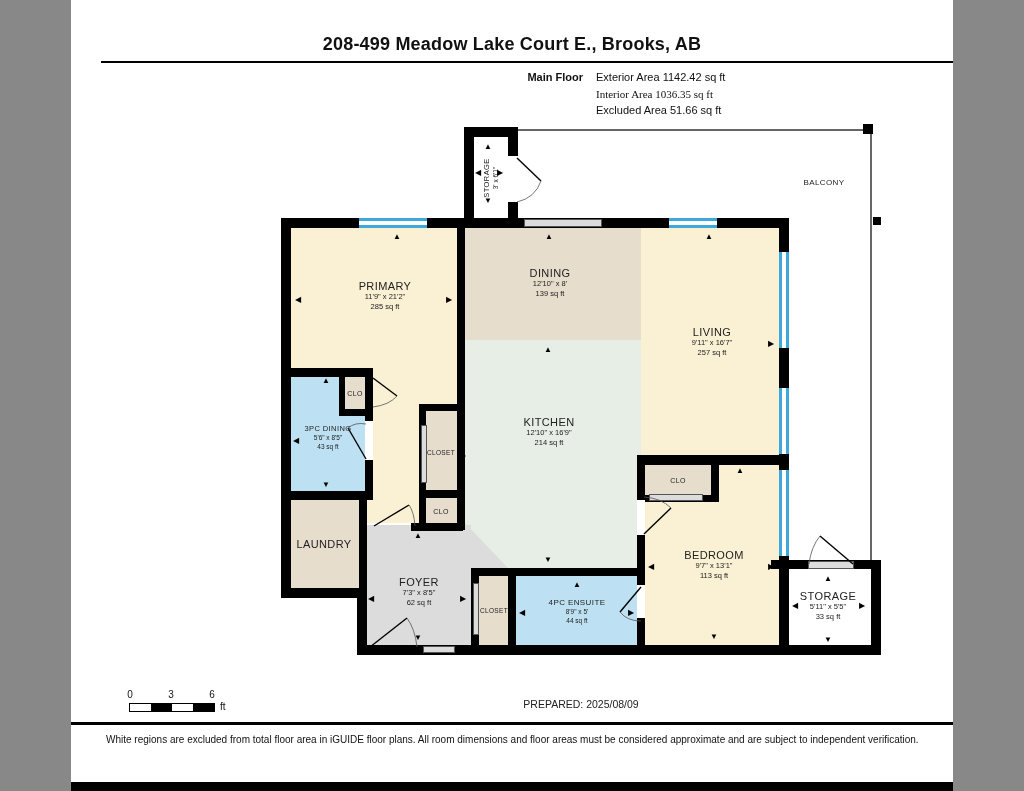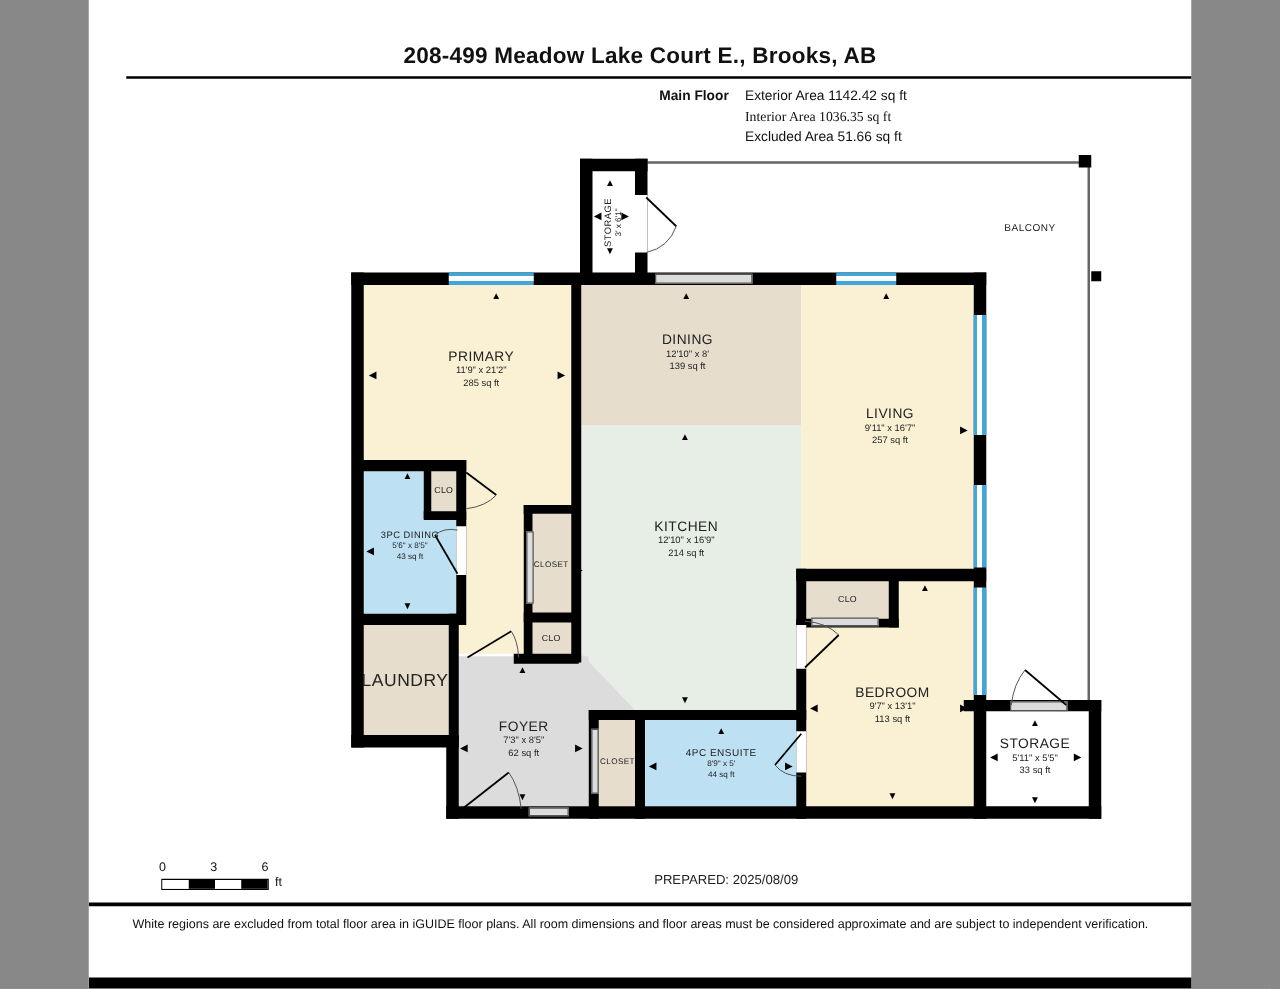--- a/index.html
+++ b/index.html
@@ -175,21 +175,21 @@
   <div class="rl" style="left:284px;top:393px;">
     <div class="tinylbl">CLO</div>
   </div>
   <div class="rl" style="left:370px;top:452px;">
     <div class="tinylbl" style="font-size:6.5px;">CLOSET</div>
   </div>
   <div class="rl" style="left:370px;top:511px;">
     <div class="tinylbl">CLO</div>
   </div>
   <div class="rl" style="left:253px;top:544px;">
-    <div class="nm" style="font-size:14px;">LAUNDRY</div>
+    <div class="nm" style="font-size:11px;">LAUNDRY</div>
   </div>
   <div class="rl" style="left:348px;top:592px;">
     <div class="nm">FOYER</div>
     <div class="dm">7'3" x 8'5"</div>
     <div class="dm">62 sq ft</div>
   </div>
   <div class="rl" style="left:423px;top:610px;">
     <div class="tinylbl" style="font-size:6.5px;">CLOSET</div>
   </div>
   <div class="rl sm" style="left:506px;top:611px;">

